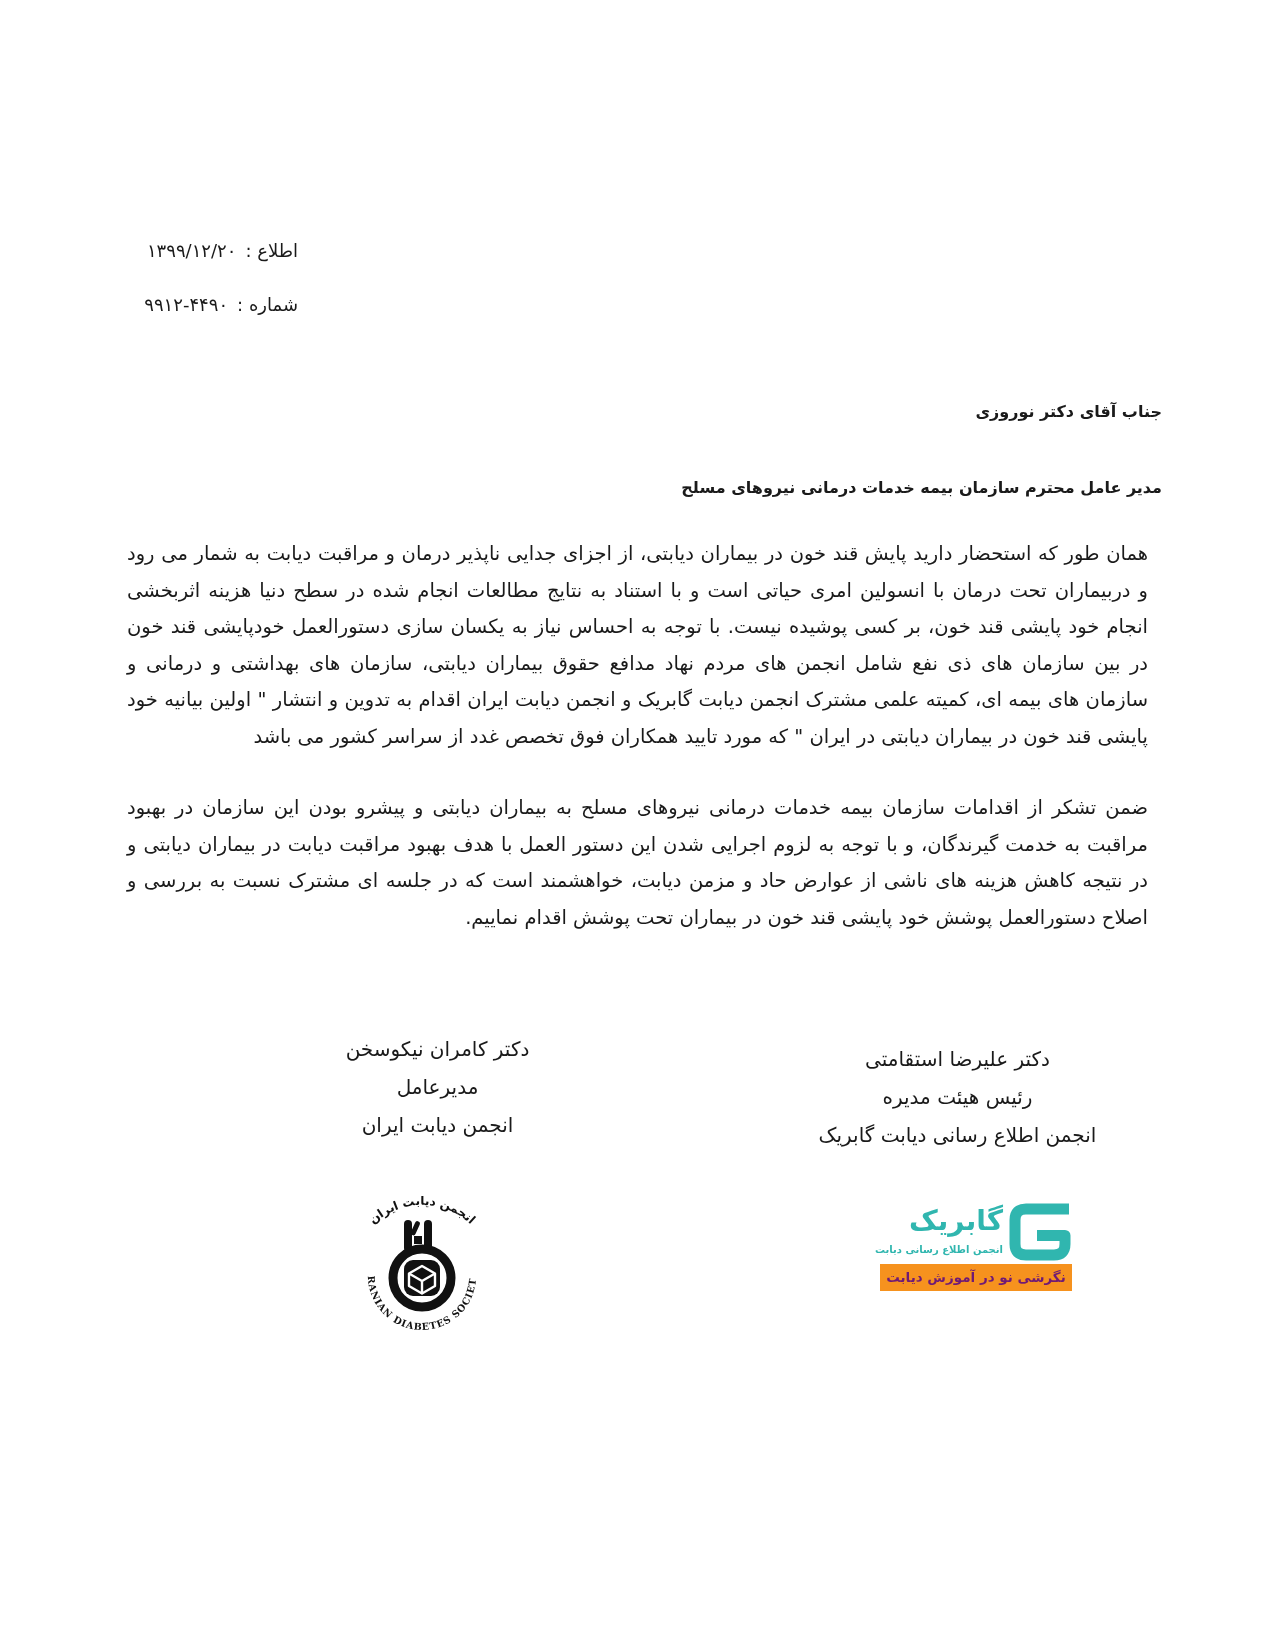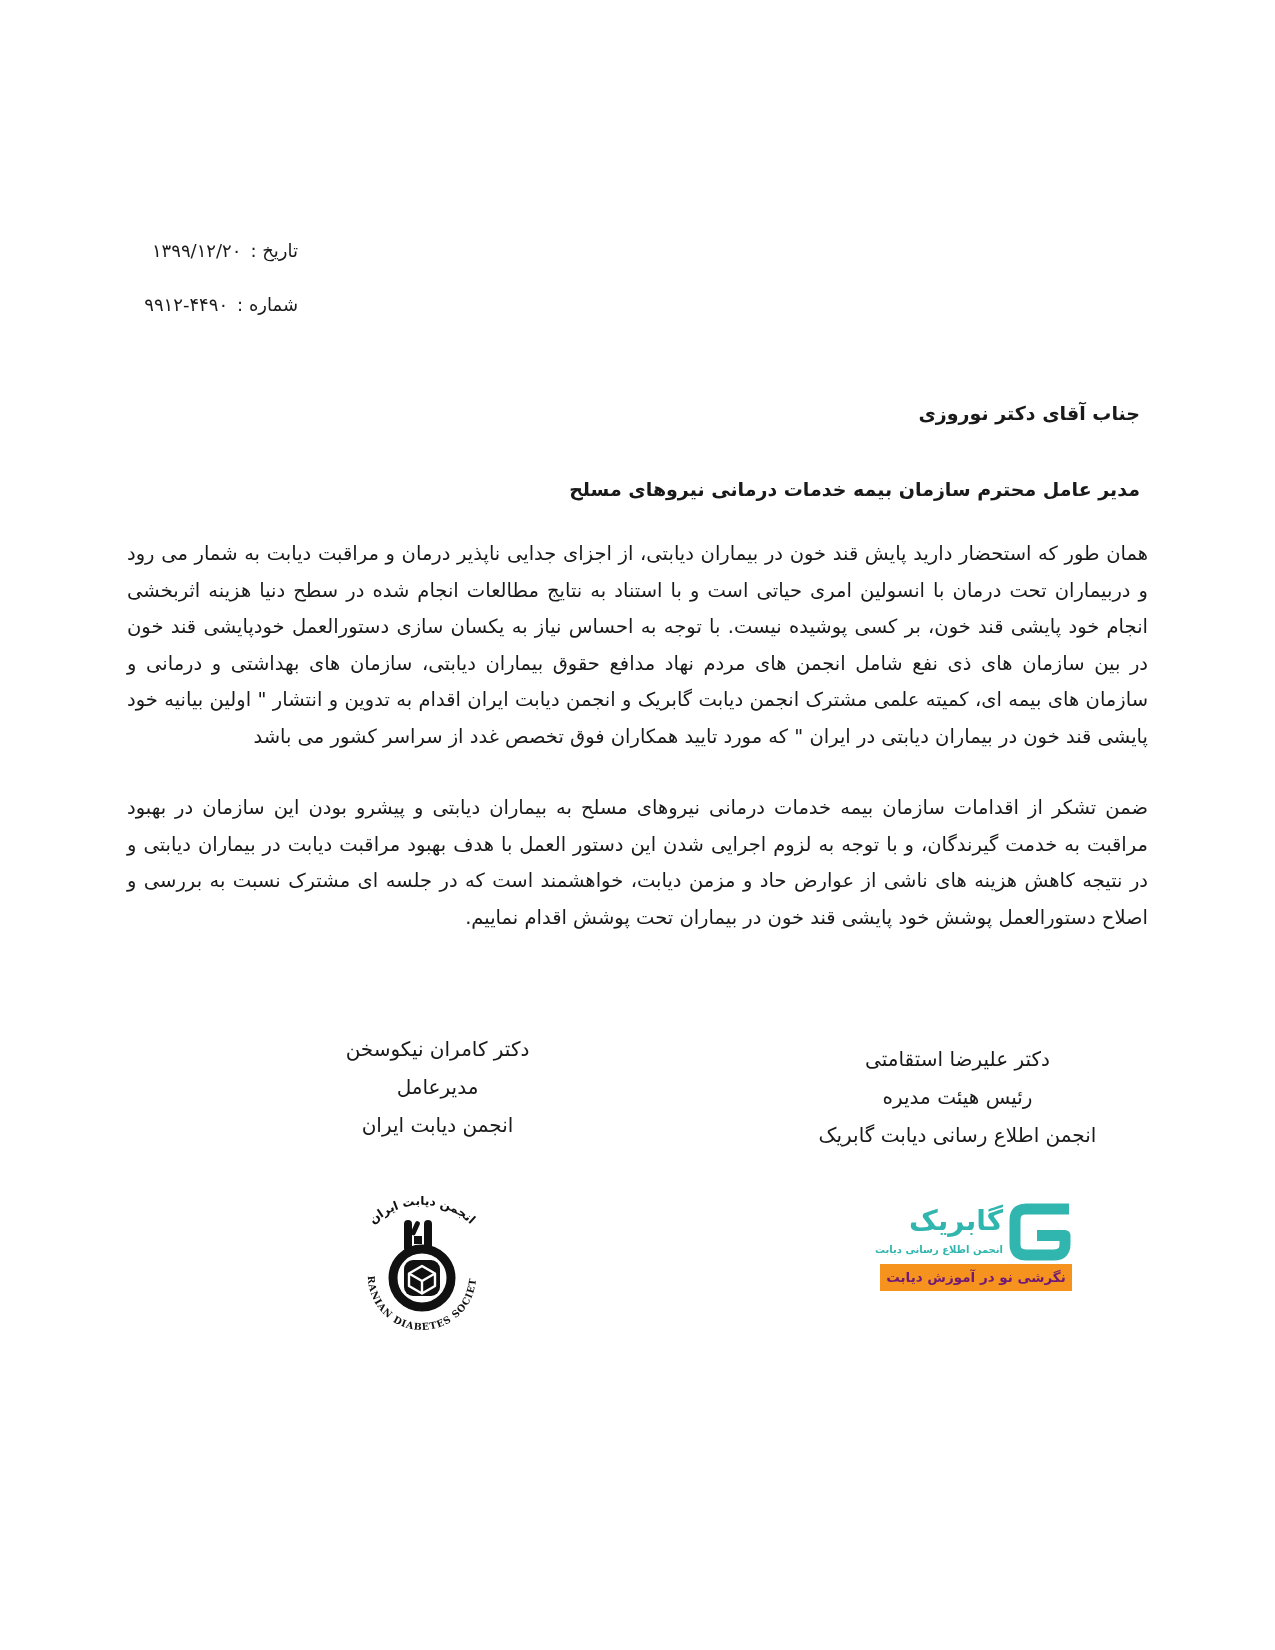--- a/index.html
+++ b/index.html
@@ -17,23 +17,23 @@
     direction:rtl;
   }
   .meta{
     position:absolute;top:240px;left:128px;width:170px;
     direction:rtl;text-align:right;font-size:18px;
   }
   .meta-line{height:26px;white-space:nowrap;}
   .meta-line + .meta-line{margin-top:28px;}
   .meta-label{margin-left:9px;}
   .recipient-name,.recipient-title{
-    position:absolute;right:135px;
+    position:absolute;right:113px;
     direction:rtl;text-align:right;
-    font-weight:bold;font-size:19px;white-space:nowrap;
+    font-weight:bold;font-size:16px;white-space:nowrap;
   }
   .recipient-name{top:402px;}
   .recipient-title{top:478px;}
   .para{
     position:absolute;right:127px;width:1021px;
     direction:rtl;text-align:justify;
     font-size:19.5px;line-height:36.5px;
   }
   .para1{top:536px;}
   .para2{top:790px;}
@@ -61,21 +61,21 @@
   }
 </style>
 </head>
 <body>
 
 <div class="page">
 
 
   <div class="meta">
     <div class="meta-line">
-      <span class="meta-label">تاریخ :</span><span>۱۳۹۹/۱۲/۲۰</span>
+      <span class="meta-label">اطلاع :</span><span>۱۳۹۹/۱۲/۲۰</span>
     </div>
     <div class="meta-line">
       <span class="meta-label">شماره :</span><span>۴۴۹۰-۹۹۱۲</span>
     </div>
   </div>
 
   <div class="recipient-name">جناب آقای دکتر نوروزی</div>
   <div class="recipient-title">مدیر عامل محترم سازمان بیمه خدمات درمانی نیروهای مسلح</div>
 
   <div class="para para1">همان طور که استحضار دارید پایش قند خون در بیماران دیابتی، از اجزای جدایی ناپذیر درمان و مراقبت دیابت به شمار می رود و دربیماران تحت درمان با انسولین امری حیاتی است و با استناد به نتایج مطالعات انجام شده در سطح دنیا هزینه اثربخشی انجام خود پایشی قند خون، بر کسی پوشیده نیست. با توجه به احساس نیاز به یکسان سازی دستورالعمل خودپایشی قند خون در بین سازمان های ذی نفع شامل انجمن های مردم نهاد مدافع حقوق بیماران دیابتی، سازمان های بهداشتی و درمانی و سازمان های بیمه ای، کمیته علمی مشترک انجمن دیابت گابریک و انجمن دیابت ایران اقدام به تدوین و انتشار " اولین بیانیه خود پایشی قند خون در بیماران دیابتی در ایران " که مورد تایید همکاران فوق تخصص غدد از سراسر کشور می باشد</div>

